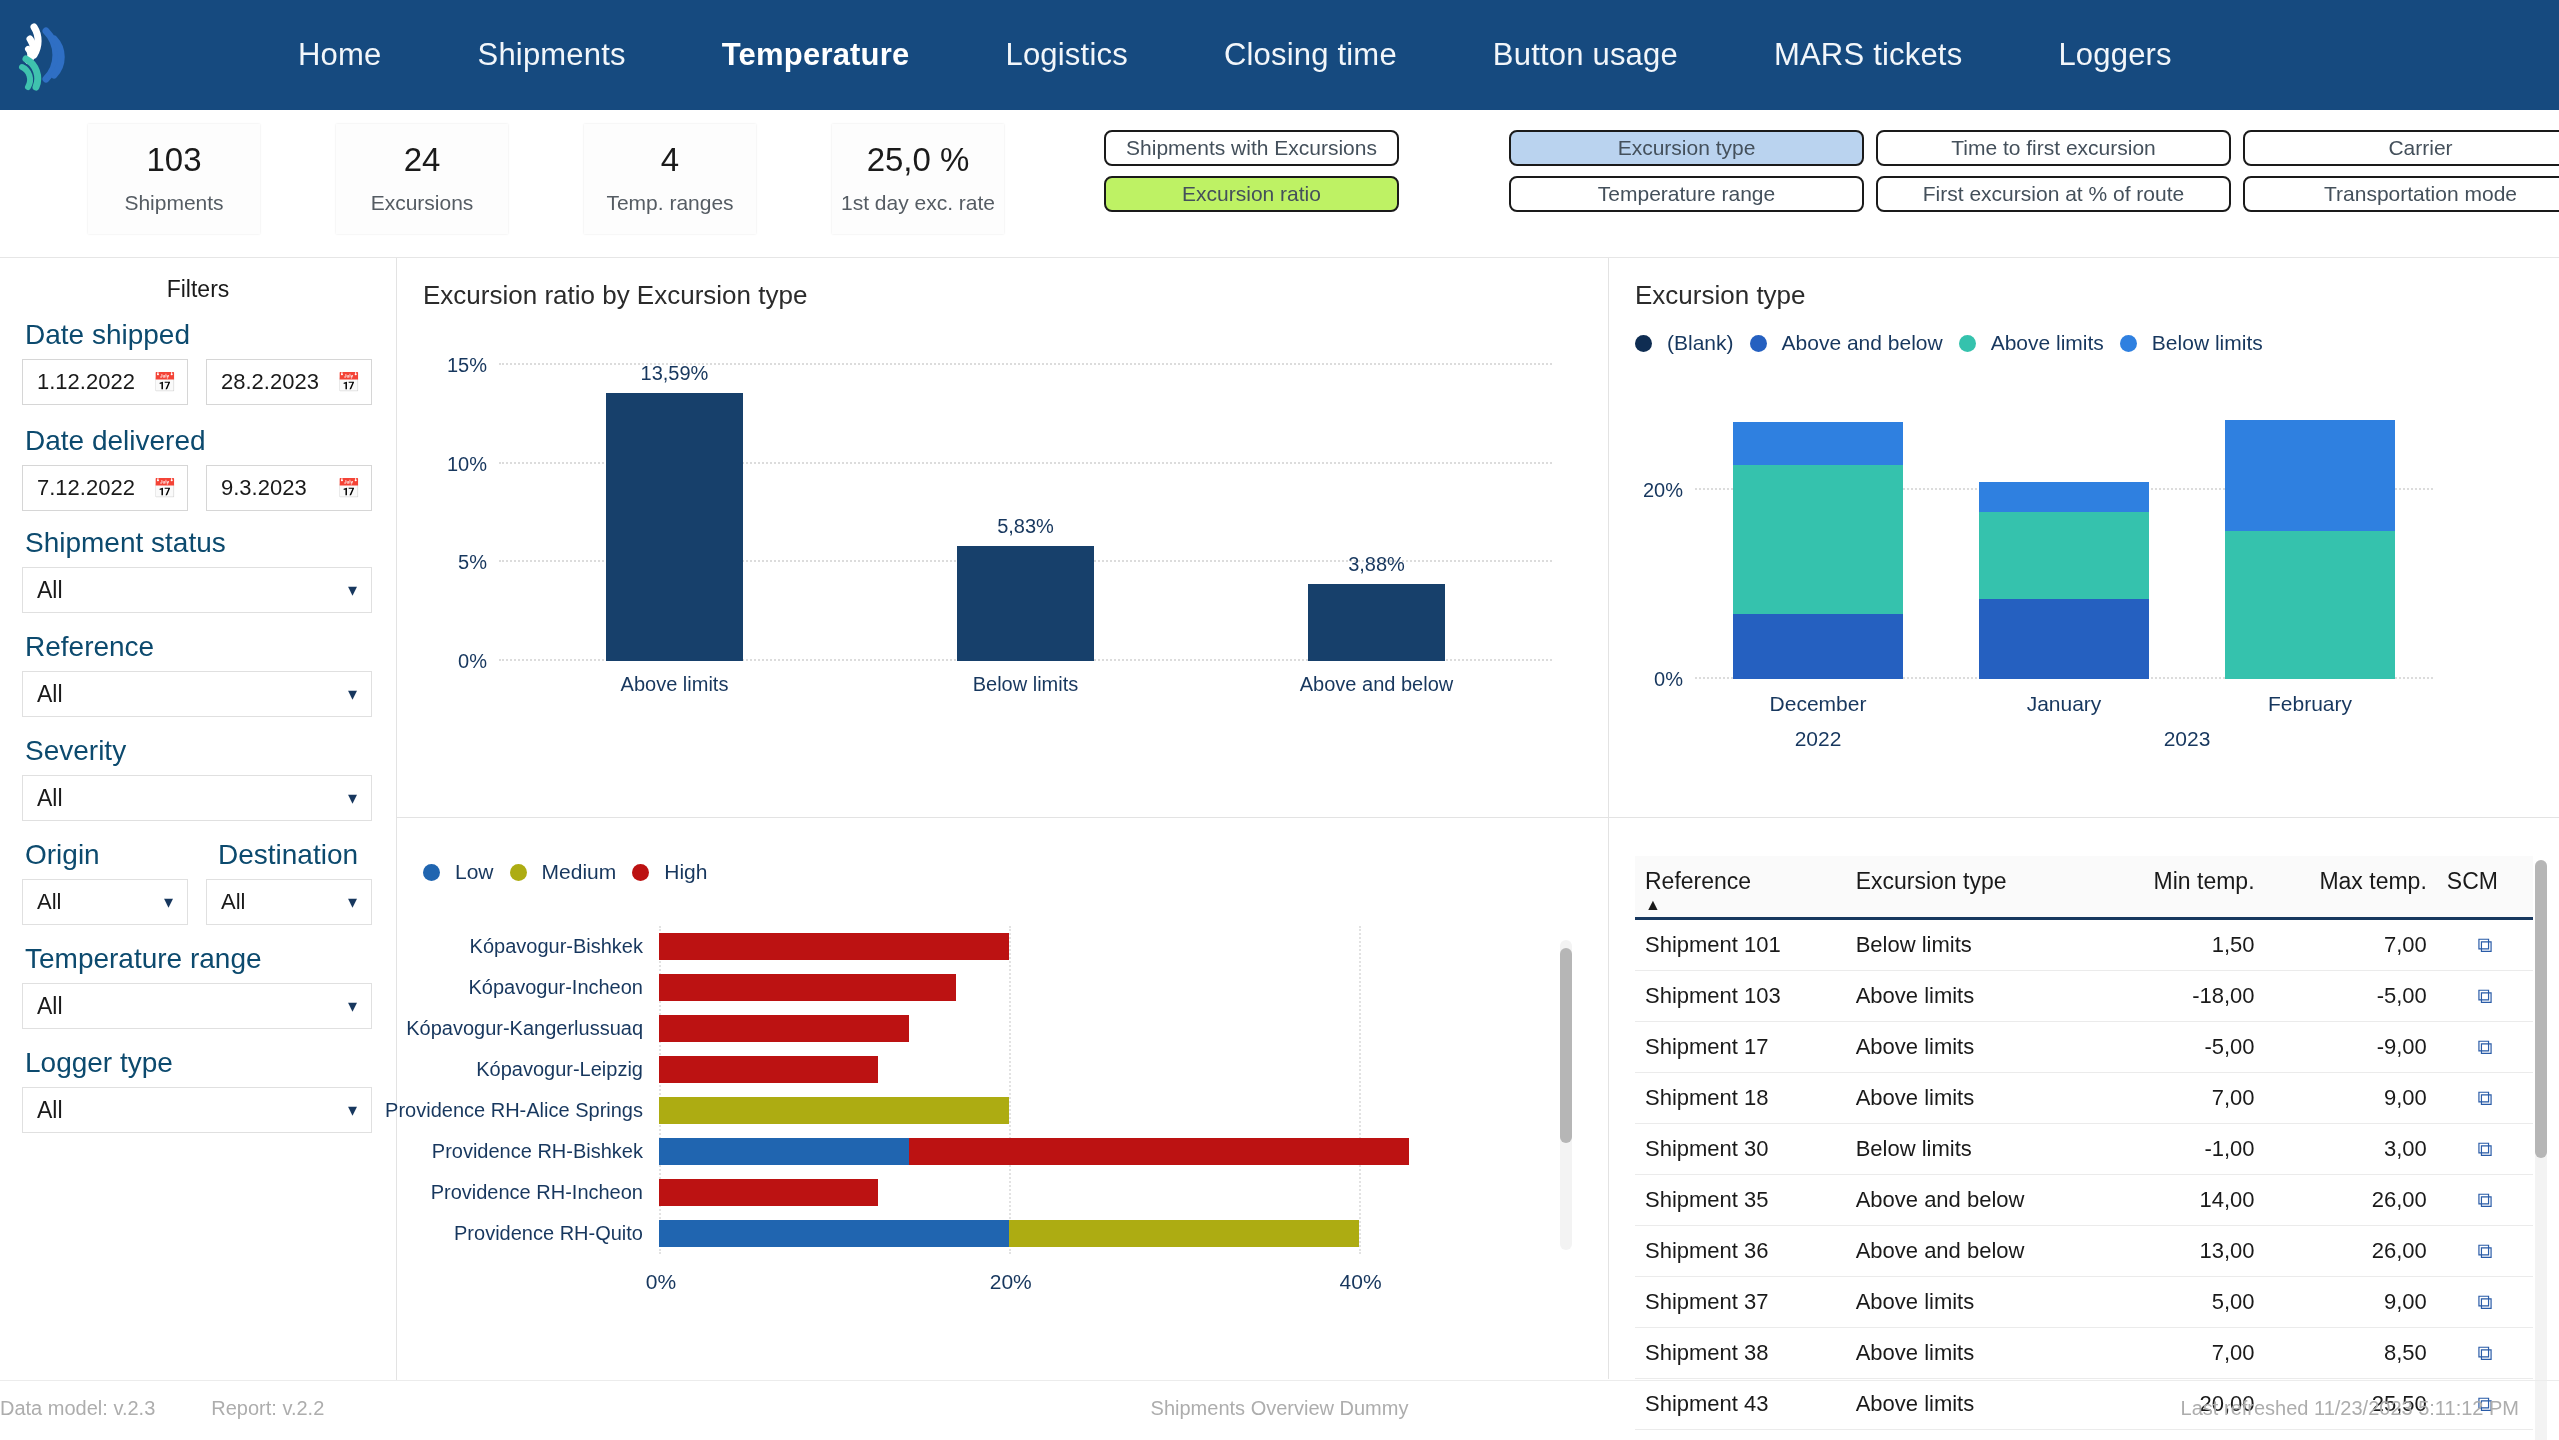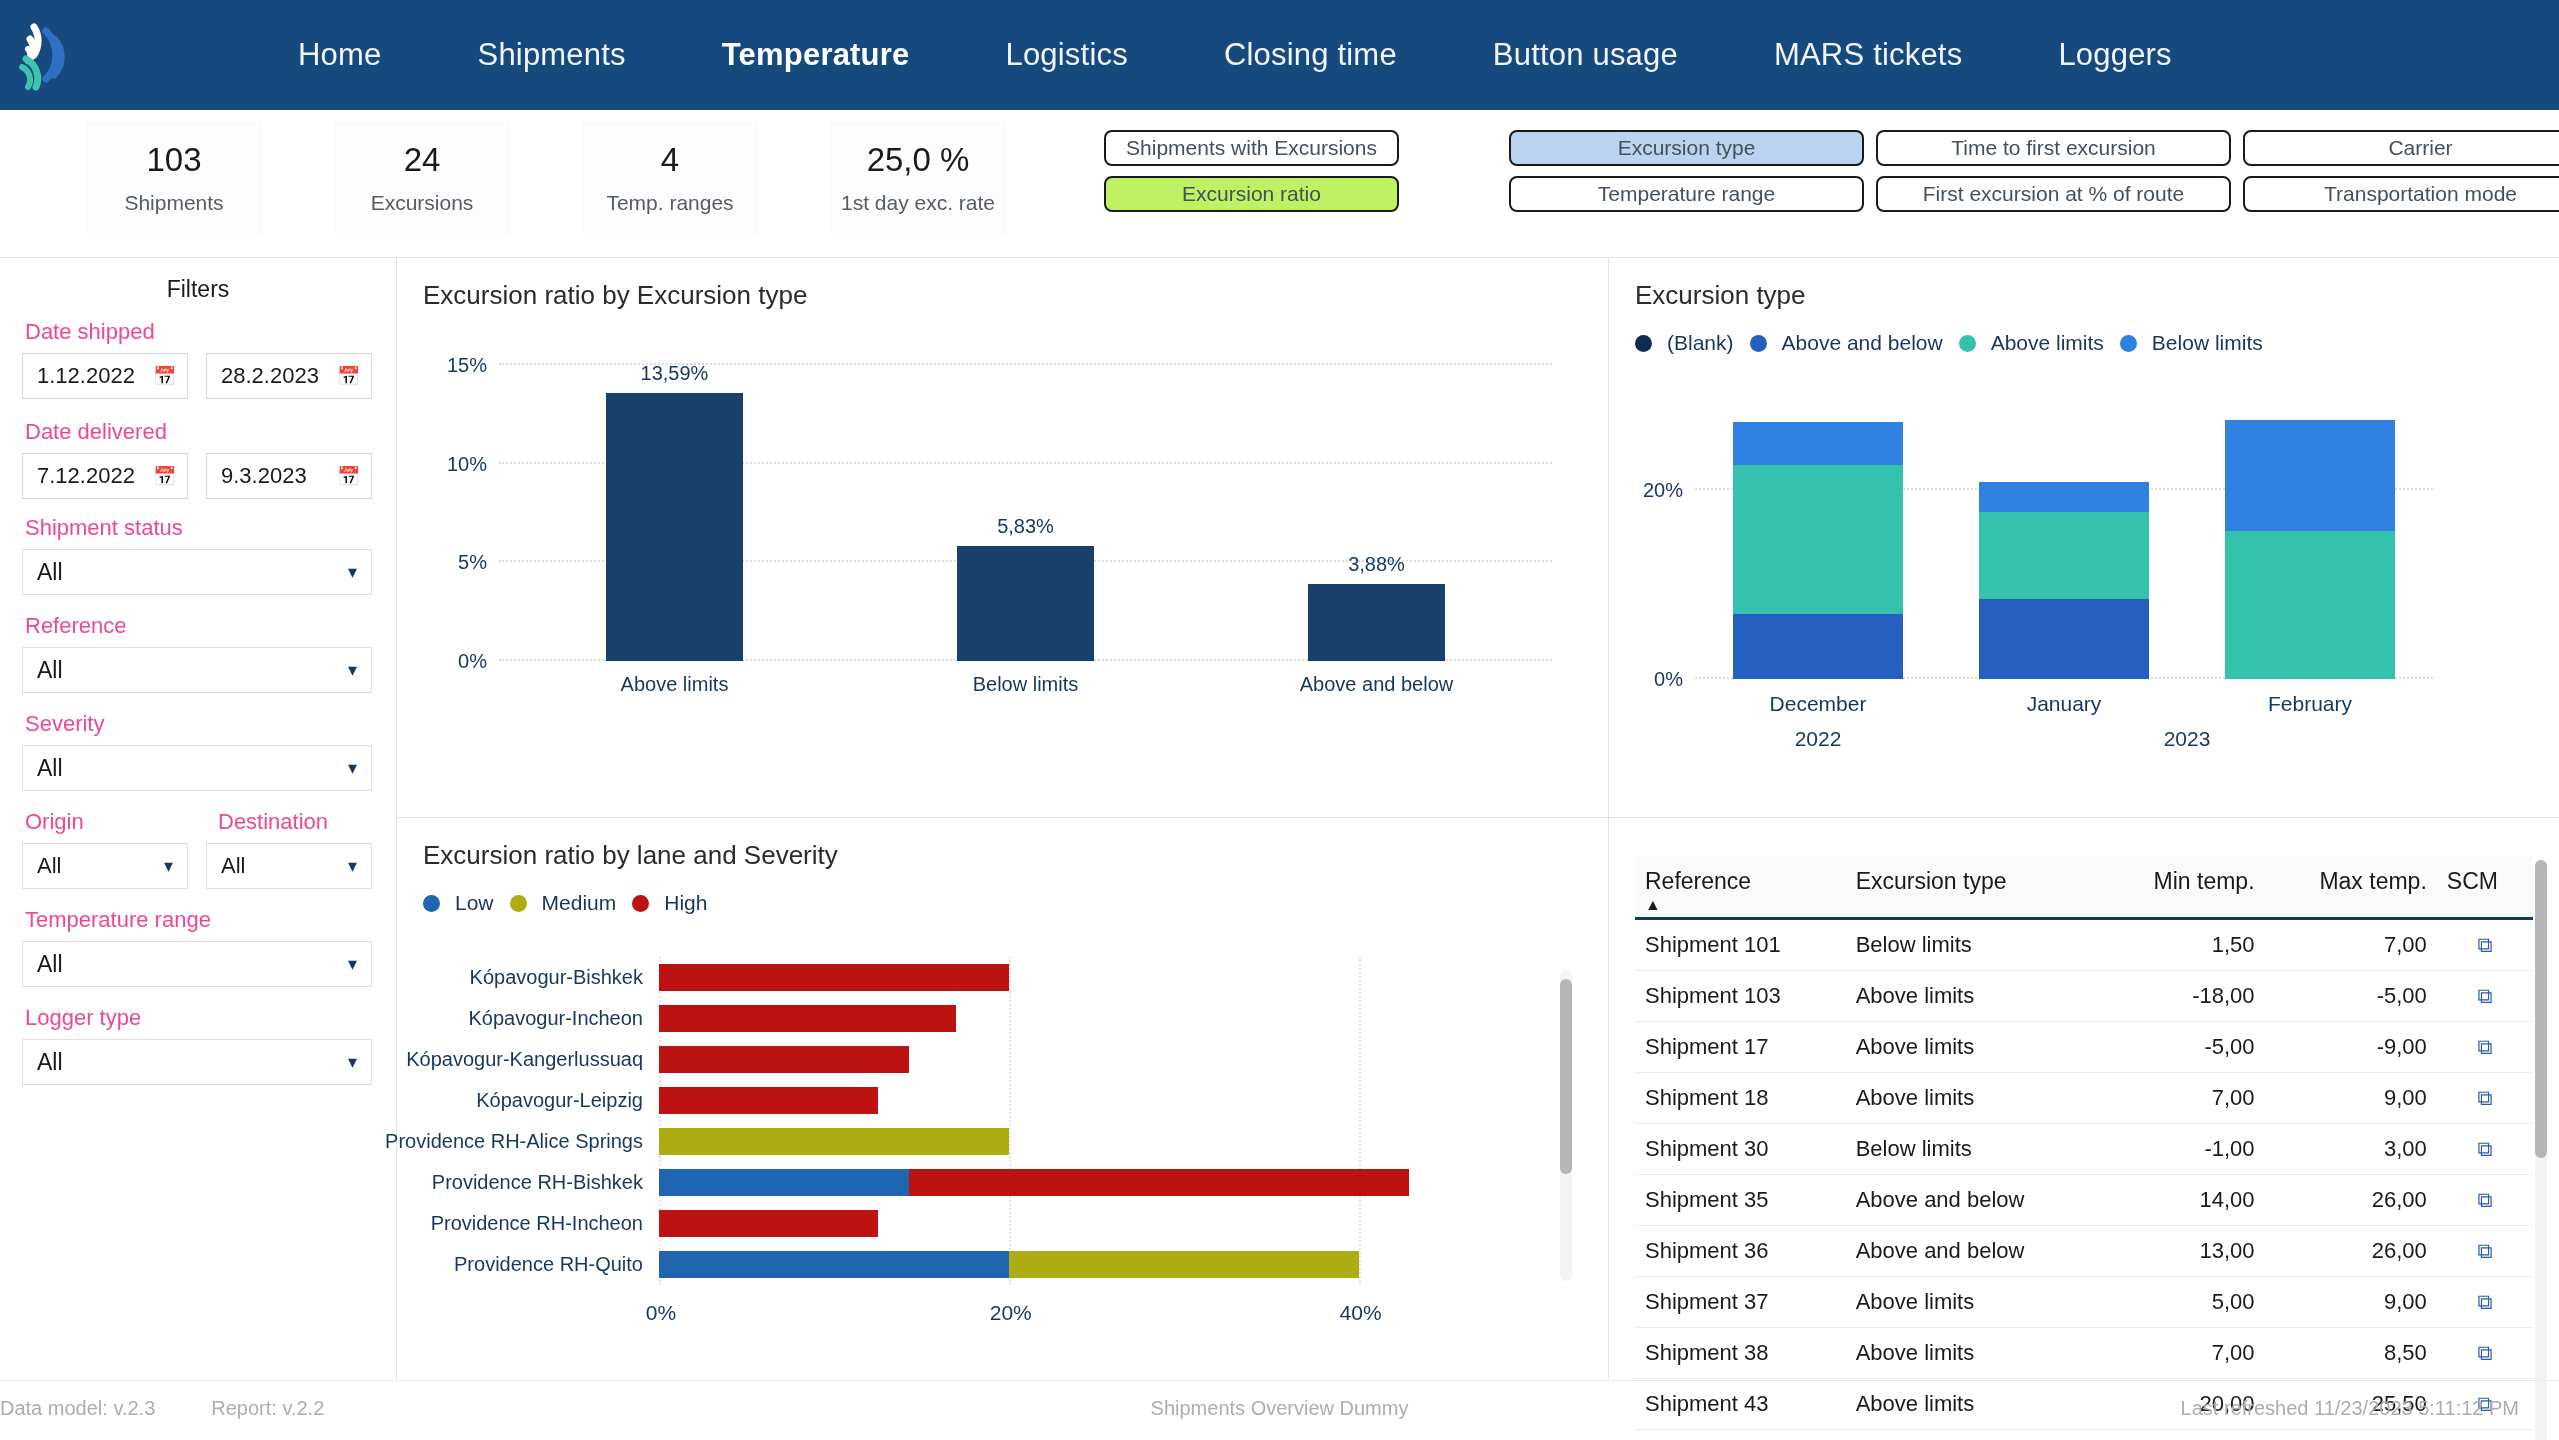--- a/index.html
+++ b/index.html
@@ -101,22 +101,22 @@
     background: #fff;
     flex: 0 0 auto;
   }
   .sidebar-title {
     text-align: center;
     font-size: 23px;
     color: #1a1a1a;
     margin-bottom: 16px;
   }
   .f-label {
-    font-size: 22px;
-    color: #ec4899;
+    font-size: 28px;
+    color: #0c4a6e;
     margin: 0 0 8px 3px;
   }
   .f-row { display: flex; gap: 18px; }
   .date-box {
     width: 166px; height: 46px;
     border: 1px solid #d6d6d6;
     display: flex; align-items: center;
     justify-content: space-between;
     padding: 0 10px 0 14px;
     font-size: 22px;
@@ -487,21 +487,20 @@
               <div class="sb-yearlabel" style="left: 16.6667%; transform: translateX(-50%); bottom: -72px;">2022</div>
               <div class="sb-yearlabel" style="left: 66.6667%; transform: translateX(-50%); bottom: -72px;">2023</div>
             </div>
         </div>
       </div>
     </div>
 
     <div class="main-bot">
 
       <div class="panel panel-left">
-        <div class="panel-title">Excursion ratio by lane and Severity</div>
         <div class="legend" id="hbLegend">
             <div class="legend-item">
               <span class="legend-dot" style="background: rgb(32, 101, 176);"></span>
               <span class="legend-text">Low</span>
             </div>
             <div class="legend-item">
               <span class="legend-dot" style="background: rgb(173, 172, 18);"></span>
               <span class="legend-text">Medium</span>
             </div>
             <div class="legend-item">

